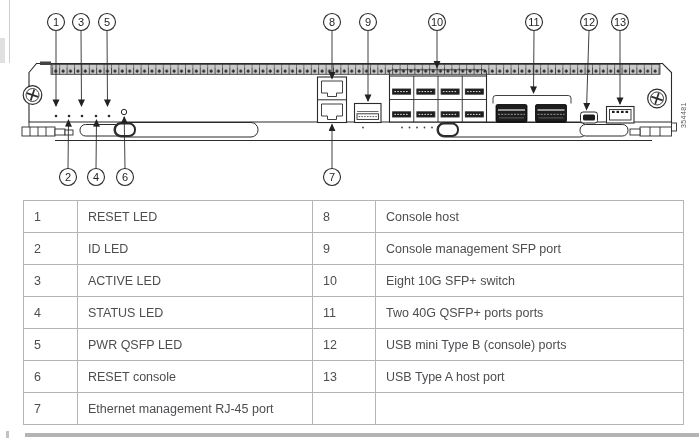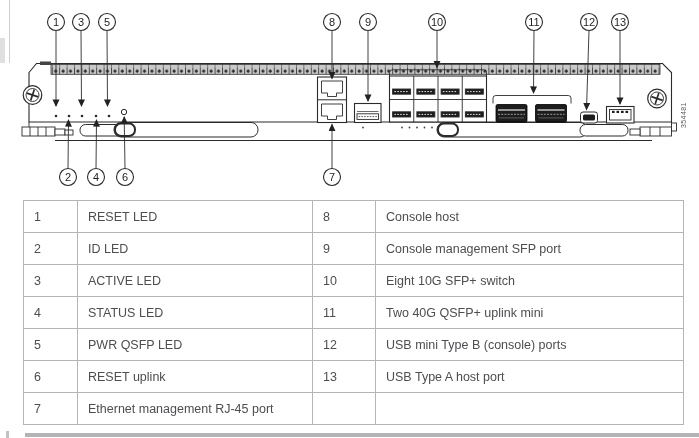--- a/index.html
+++ b/index.html
@@ -267,31 +267,31 @@
   <tr>
     <td>3</td>
     <td>ACTIVE LED</td>
     <td>10</td>
     <td>Eight 10G SFP+ switch</td>
   </tr>
   <tr>
     <td>4</td>
     <td>STATUS LED</td>
     <td>11</td>
-    <td>Two 40G QSFP+ uplink mini</td>
+    <td>Two 40G QSFP+ ports ports</td>
   </tr>
   <tr>
     <td>5</td>
     <td>PWR QSFP LED</td>
     <td>12</td>
     <td>USB mini Type B (console) ports</td>
   </tr>
   <tr>
     <td>6</td>
-    <td>RESET uplink</td>
+    <td>RESET console</td>
     <td>13</td>
     <td>USB Type A host port</td>
   </tr>
   <tr>
     <td>7</td>
     <td>Ethernet management RJ-45 port</td>
     <td></td>
     <td></td>
   </tr>
 </tbody>

